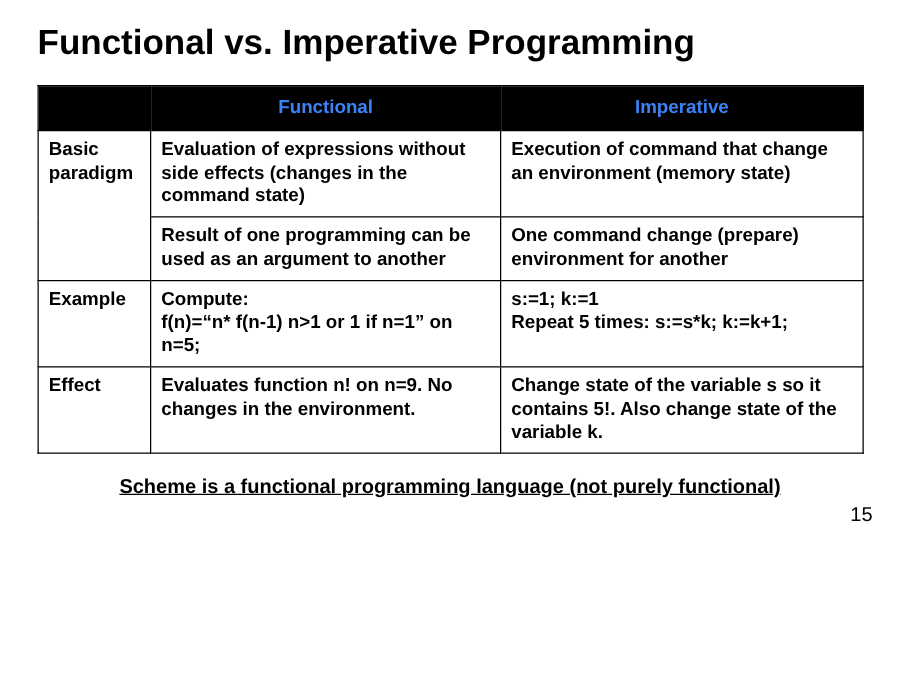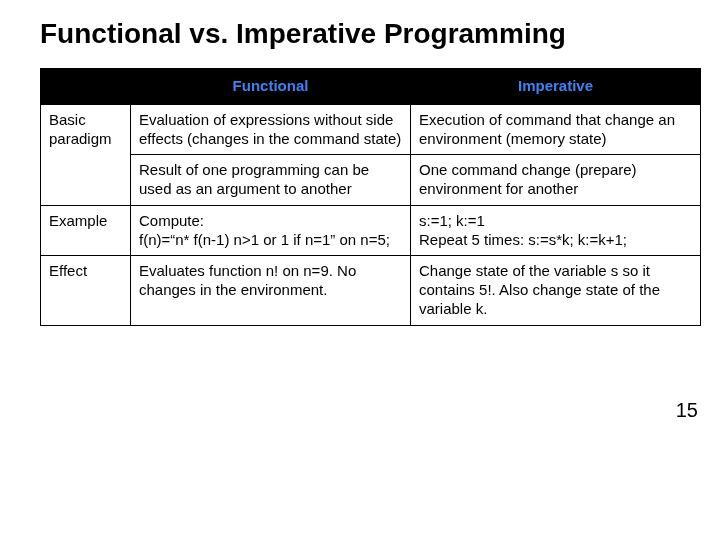--- a/index.html
+++ b/index.html
@@ -9,42 +9,42 @@
     height: 540px;
     background: #fff;
     font-family: Arial, Helvetica, sans-serif;
     color: #000;
   }
   .slide {
     width: 720px;
     height: 436px;
     position: relative;
     box-sizing: border-box;
-    padding: 10px 30px 0 40px;
+    padding: 10px 30px 0 30px;
   }
   .title {
     font-size: 28px;
     font-weight: bold;
     margin: 8px 0 18px 0;
   }
   table.cmp {
     border-collapse: collapse;
     width: 100%;
     table-layout: fixed;
   }
   table.cmp col.c0 { width: 90px; }
   table.cmp col.c1 { width: 280px; }
   table.cmp col.c2 { width: 290px; }
   table.cmp th, table.cmp td {
     border: 1px solid #000;
     padding: 6px 8px;
     vertical-align: top;
     font-size: 15px;
     line-height: 1.25;
-    font-weight: normal;
+    font-weight: bold;
   }
   table.cmp thead th {
     background: #000;
     color: #3b82f6;
     text-align: center;
     font-weight: bold;
     padding: 8px 6px;
   }
   table.cmp thead th.blank {
     background: #000;
@@ -53,21 +53,21 @@
     margin-top: 18px;
     text-align: center;
     font-size: 16px;
     font-weight: bold;
     text-decoration: underline;
   }
   .pagenum {
     position: absolute;
     right: 22px;
     bottom: 14px;
-    font-size: 20px;
+    font-size: 16px;
   }
 </style>
 </head>
 <body>
 
 <div class="slide">
 
   <div class="title">Functional vs. Imperative Programming</div>
 
   <table class="cmp">
@@ -101,15 +101,16 @@
 Repeat 5 times: s:=s*k; k:=k+1;</td>
       </tr>
       <tr>
         <td>Effect</td>
         <td>Evaluates function n! on n=9. No changes in the environment.</td>
         <td>Change state of the variable s so it contains 5!. Also change state of the variable k.</td>
       </tr>
     </tbody>
   </table>
 
+  <div class="footnote">Scheme is a functional programming language (not purely functional)</div>
 
   <div class="pagenum">15</div>
 </div>
 
 </body></html>

